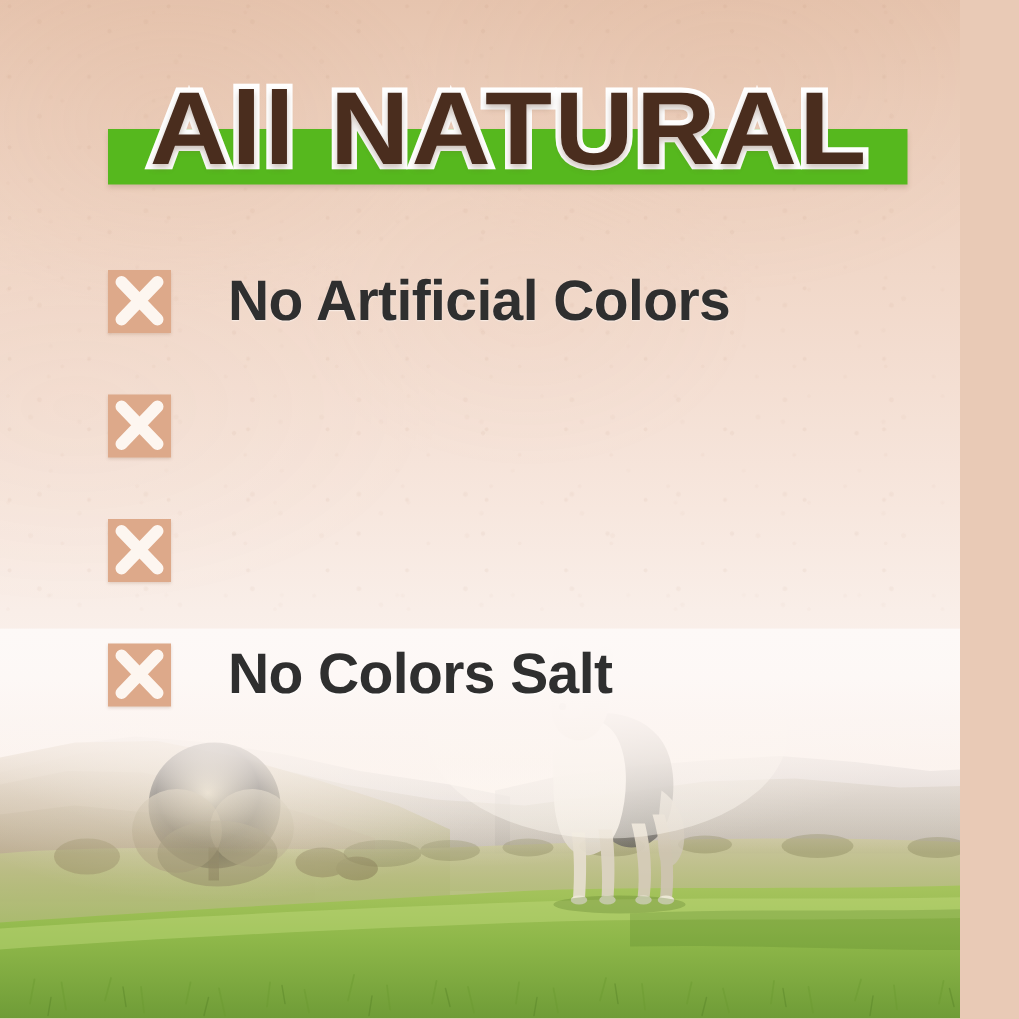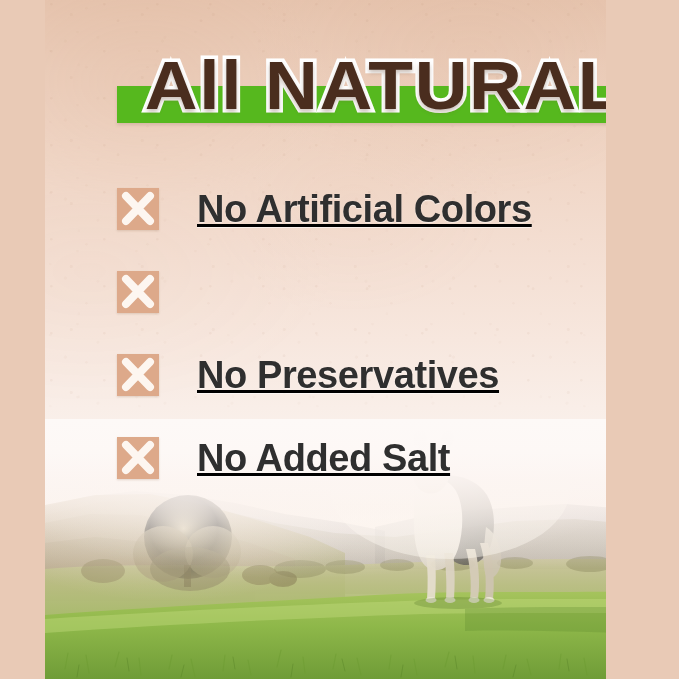--- a/index.html
+++ b/index.html
@@ -6,24 +6,23 @@
   html, body { width:679px; height:679px; }
   body {
     font-family: "Liberation Sans", sans-serif;
     overflow:hidden;
     background:#e9cab6;
   }
 
   
   #poster {
     position:relative;
-    width:561px; height:679px;
+    width:640px; height:679px;
     overflow:hidden;
     background:#e9cab6;
-    margin-left:45px;
   }
 
   
   .paper-base {
     position:absolute; inset:0;
     background:
       linear-gradient(to bottom,
         #e6c4ae 0%,
         #ebcdba 10%,
         #f0d6c6 24%,
@@ -110,24 +109,23 @@
       0 3px 4px rgba(110,80,60,.35),
       0 1px 0 rgba(255,255,255,.7);
     white-space:nowrap;
   }
 
   
   .claims {
     position:absolute; left:72px; top:172px; width:540px;
   }
   .claim-row {
-    display:flex; align-items:flex-end;
+    display:flex; align-items:center;
     height:58px;
     margin-bottom:25px;
-    text-decoration:underline;
   }
   .xbox {
     position:relative;
     width:42px; height:42px;
     flex:0 0 42px;
     background:#dda98a;
     margin-right:38px;
     box-shadow:0 1px 2px rgba(150,110,85,.25);
   }
   .xbox svg { position:absolute; left:0; top:0; display:block; }
@@ -357,26 +355,25 @@
         </svg>
       </span>
     </div>
 
     <div class="claim-row">
       <span class="xbox">
         <svg width="42" height="42" viewBox="0 0 42 42" aria-hidden="true">
           <path d="M9 8 L33 33 M33 8 L9 33" stroke="#fdf6f0" stroke-width="8" stroke-linecap="round"></path>
         </svg>
       </span>
-      <span class="claim-label">No Preservatives</span>
     </div>
 
     <div class="claim-row">
       <span class="xbox">
         <svg width="42" height="42" viewBox="0 0 42 42" aria-hidden="true">
           <path d="M9 8 L33 33 M33 8 L9 33" stroke="#fdf6f0" stroke-width="8" stroke-linecap="round"></path>
         </svg>
       </span>
-      <span class="claim-label">No Added Salt</span>
+      <span class="claim-label">No Colors Salt</span>
     </div>
 
   </div>
 </div>
 
 </body></html>

